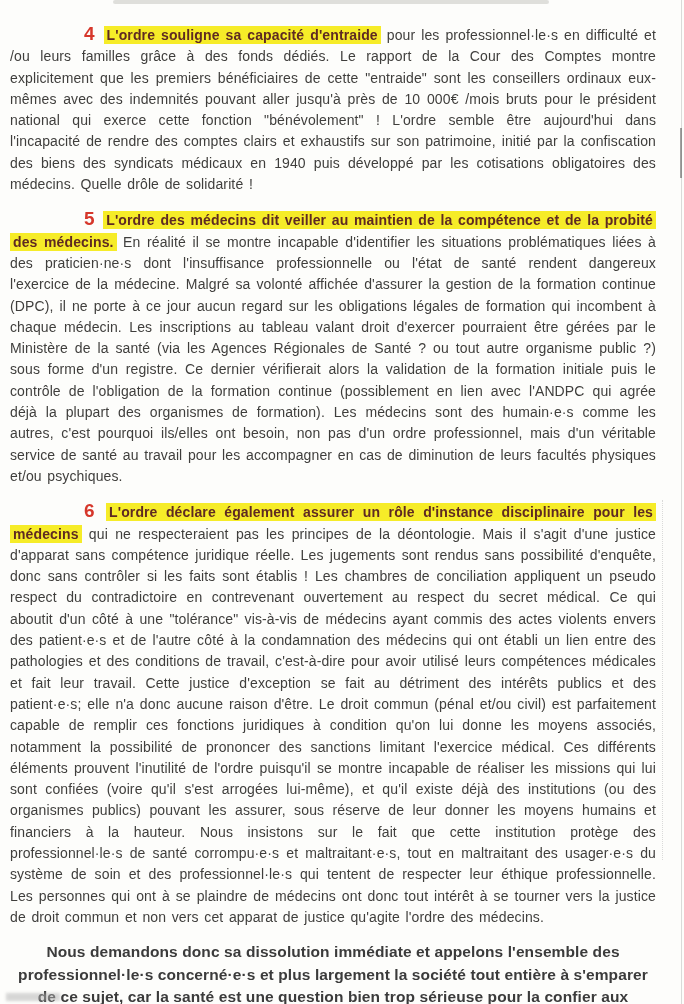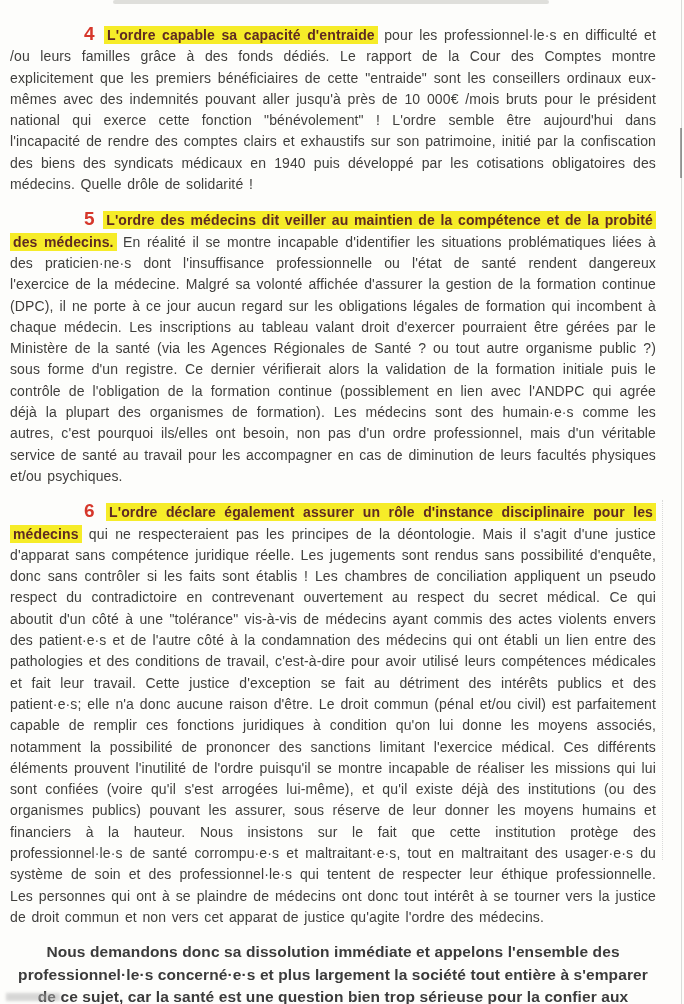--- a/index.html
+++ b/index.html
@@ -82,21 +82,21 @@
 <div class="top-strip"></div>
 <div class="right-line"></div>
 <div class="right-line-dark"></div>
 <div class="side-dots"></div>
 <div class="bottom-smudge"></div>
 
 <div class="doc">
 
   <p class="section">
     <span class="num">4</span>
-    <mark class="hl">L'ordre capable sa capacité d'entraide</mark>
+    <mark class="hl">L'ordre souligne sa capacité d'entraide</mark>
     <span>pour les professionnel·le·s en difficulté et /ou leurs familles grâce à des fonds dédiés. Le rapport de la Cour des Comptes montre explicitement que les premiers bénéficiaires de cette "entraide" sont les conseillers ordinaux eux-mêmes avec des indemnités pouvant aller jusqu'à près de 10 000€ /mois bruts pour le président national qui exerce cette fonction "bénévolement" ! L'ordre semble être aujourd'hui dans l'incapacité de rendre des comptes clairs et exhaustifs sur son patrimoine, initié par la confiscation des biens des syndicats médicaux en 1940 puis développé par les cotisations obligatoires des médecins. Quelle drôle de solidarité !</span>
   </p>
 
   <p class="section">
     <span class="num">5</span>
     <mark class="hl">L'ordre des médecins dit veiller au maintien de la compétence et de la probité des médecins.</mark>
     <span>En réalité il se montre incapable d'identifier les situations problématiques liées à des praticien·ne·s dont l'insuffisance professionnelle ou l'état de santé rendent dangereux l'exercice de la médecine. Malgré sa volonté affichée d'assurer la gestion de la formation continue (DPC), il ne porte à ce jour aucun regard sur les obligations légales de formation qui incombent à chaque médecin. Les inscriptions au tableau valant droit d'exercer pourraient être gérées par le Ministère de la santé (via les Agences Régionales de Santé ? ou tout autre organisme public ?) sous forme d'un registre. Ce dernier vérifierait alors la validation de la formation initiale puis le contrôle de l'obligation de la formation continue (possiblement en lien avec l'ANDPC qui agrée déjà la plupart des organismes de formation). Les médecins sont des humain·e·s comme les autres, c'est pourquoi ils/elles ont besoin, non pas d'un ordre professionnel, mais d'un véritable service de santé au travail pour les accompagner en cas de diminution de leurs facultés physiques et/ou psychiques.</span>
   </p>
 
   <p class="section">

